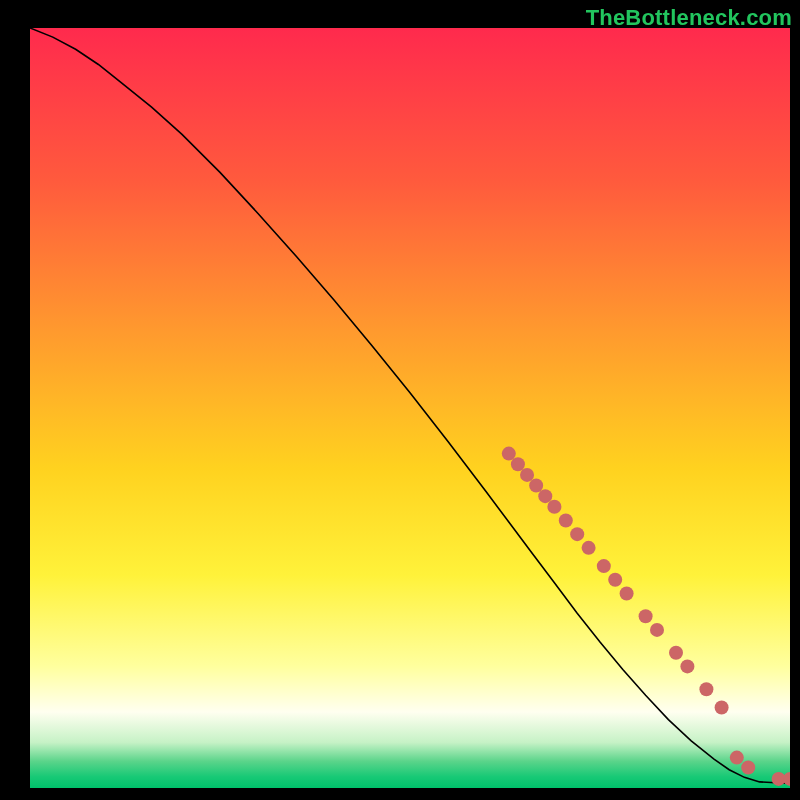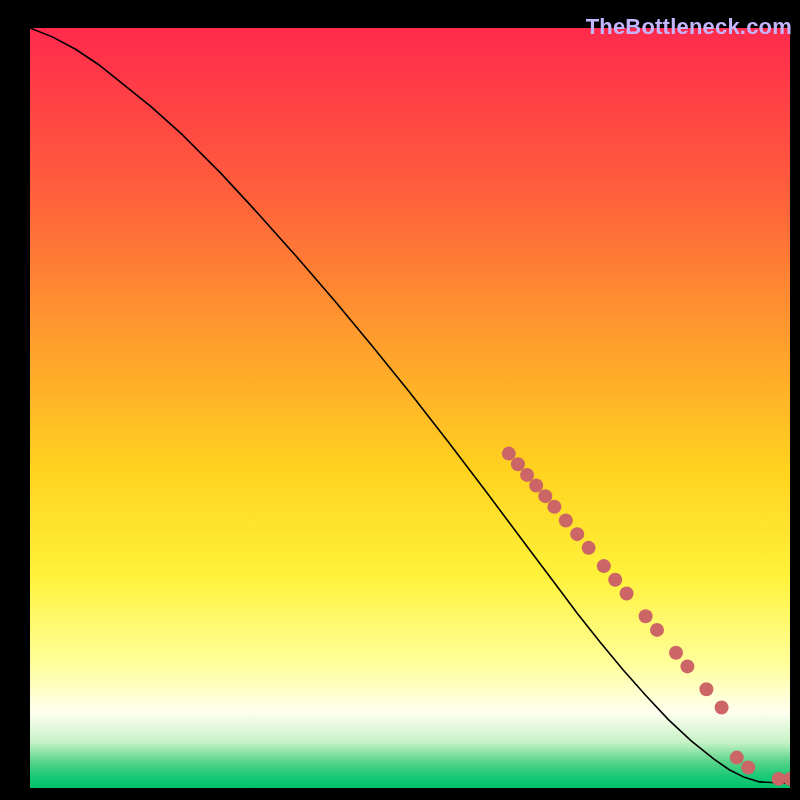--- a/index.html
+++ b/index.html
@@ -5,26 +5,26 @@
   * { margin: 0; padding: 0; box-sizing: border-box; }
   html, body { width: 800px; height: 800px; overflow: hidden; background: #000; }
   .stage {
     position: relative;
     width: 800px;
     height: 800px;
     background: #000;
   }
   .watermark {
     position: absolute;
-    top: 14px;
+    top: 5px;
     right: 8px;
     font-family: Arial, Helvetica, sans-serif;
     font-size: 22px;
     font-weight: 600;
-    color: #c4b5fd;
+    color: #22c55e;
     letter-spacing: 0.2px;
     z-index: 10;
     text-align: center;
   }
   .plot {
     position: absolute;
     left: 30px;
     top: 28px;
     width: 760px;
     height: 760px;

